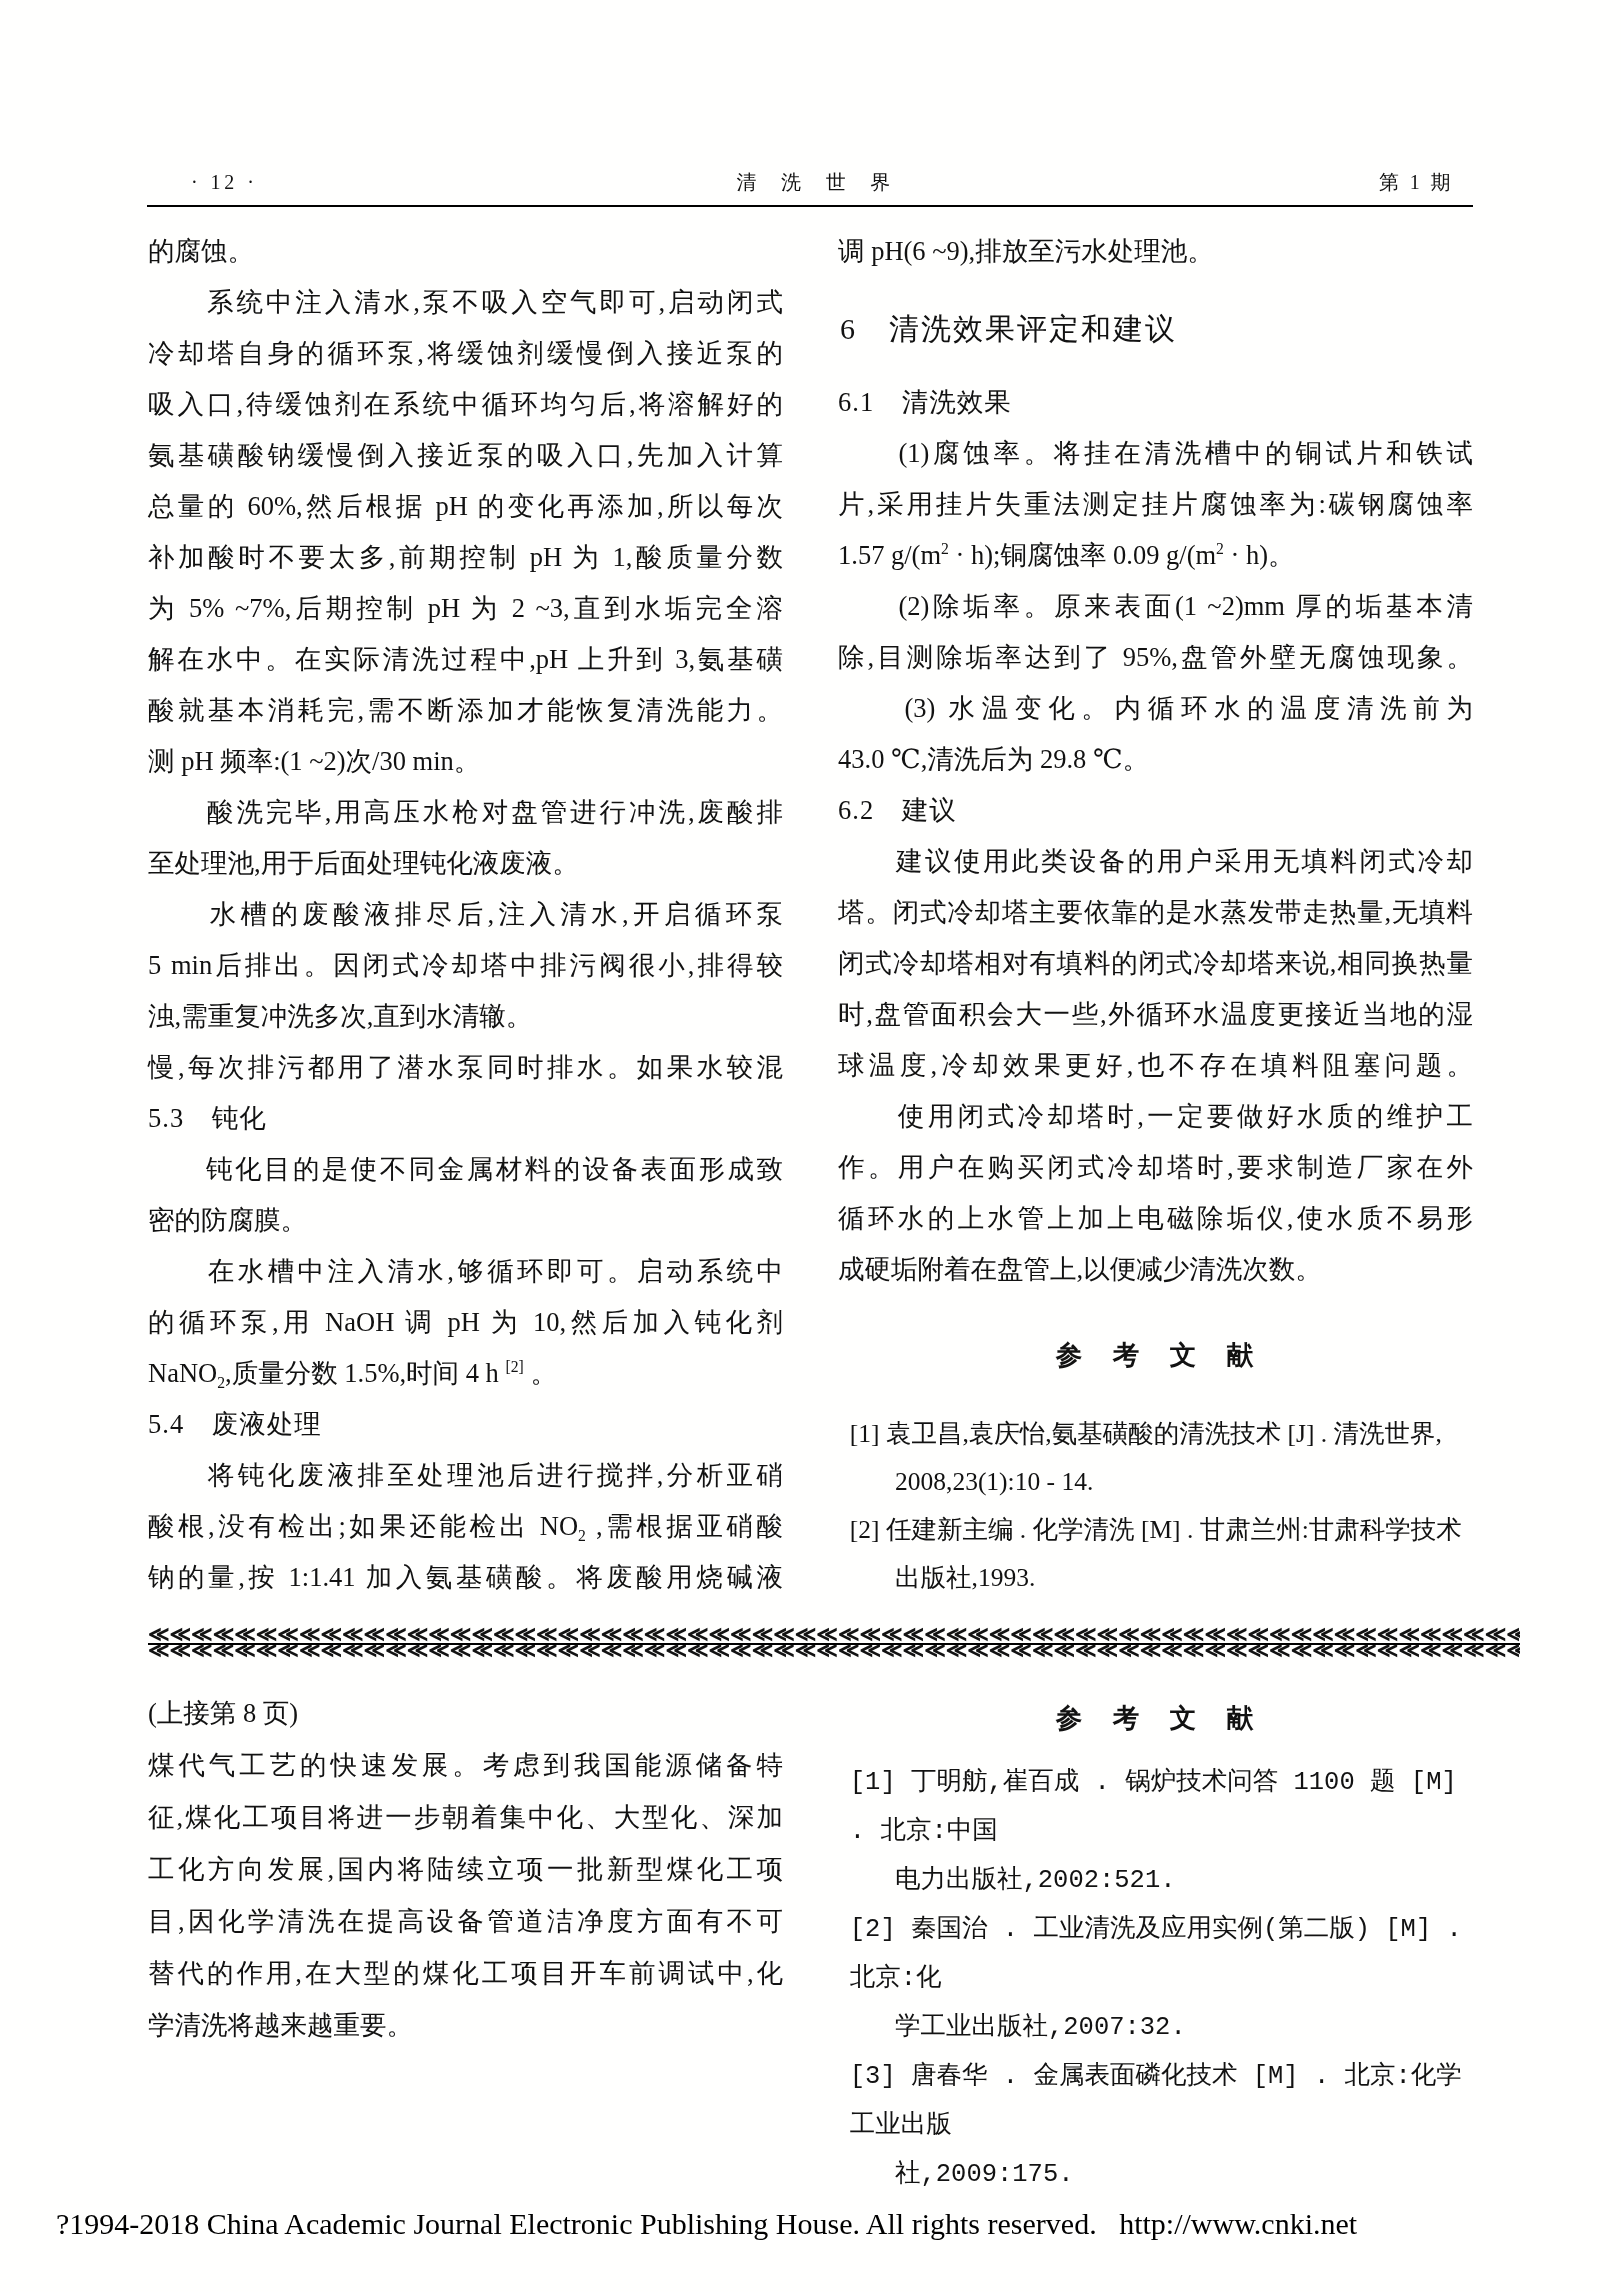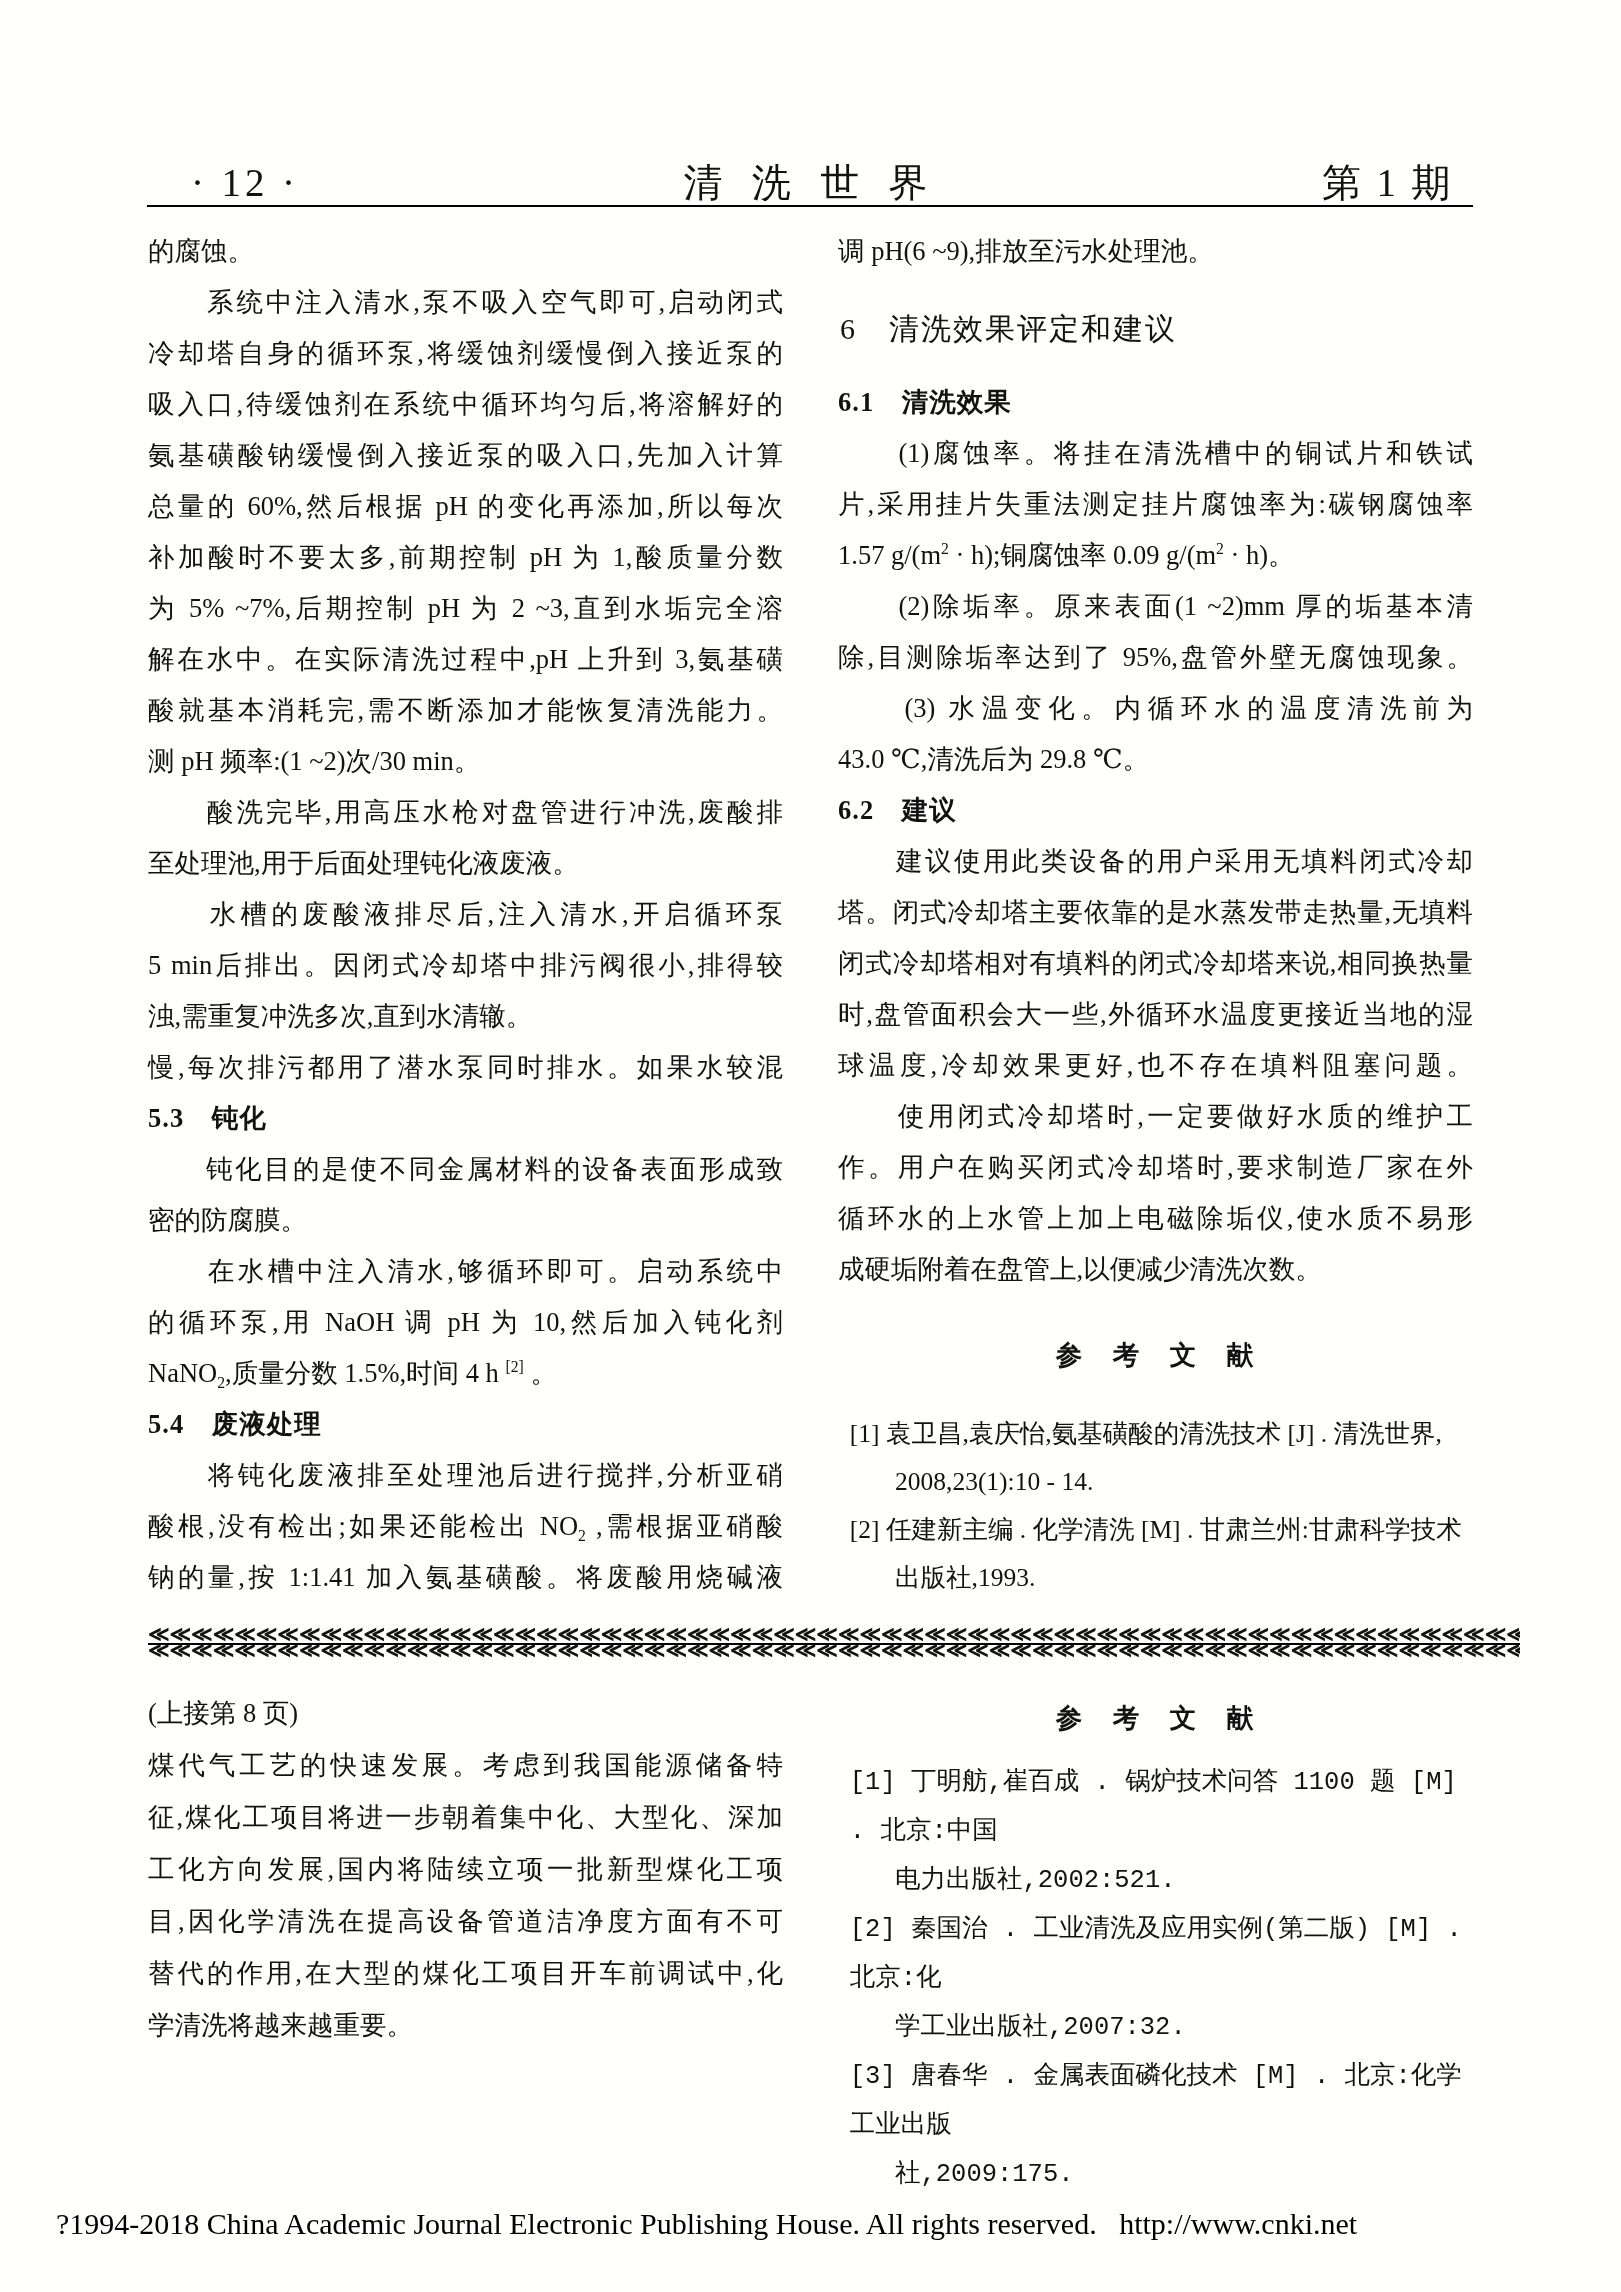--- a/index.html
+++ b/index.html
@@ -9,36 +9,36 @@
     background:#fffffe;
     margin:0 auto;
     font-family:"Liberation Serif","DejaVu Serif",serif;
     color:#121212;
     overflow:hidden;
   }
   
   .header{
     position:absolute;left:148px;top:155px;width:1325px;height:47px;
     display:flex;justify-content:space-between;align-items:flex-end;
-    font-size:39px;line-height:39px;
+    font-size:20px;line-height:39px;
   }
   .header .pnum{padding-left:43px;letter-spacing:3.9px;}
   .header .jtitle{letter-spacing:9.8px;margin-top:48px;}
   .header .issue{padding-right:19.6px;letter-spacing:2.9px;}
   .rule{position:absolute;left:147px;top:205px;width:1326px;height:0;border-top:2px solid #000;}
   
   .col{position:absolute;width:635px;font-size:26.5px;line-height:51px;}
   #lt{left:148px;top:226px;}
   #rt{left:838px;top:226px;}
   #lb{left:148px;top:1687px;line-height:52px;}
   #rb{left:838px;top:1687px;}
   .line{white-space:normal;}
   .jst{text-align:justify;text-align-last:justify;text-justify:inter-character;}
   .h1{font-size:30px;font-weight:400;line-height:59px;margin:21.6px 0 19.6px 2px;letter-spacing:2px;}
-  .h2{font-weight:700;letter-spacing:1px;}
+  .h2{font-weight:400;letter-spacing:1px;}
   .refhead{font-weight:700;text-align:center;letter-spacing:2px;}
   .ref{font-size:25.5px;padding-left:11.8px;}
   .ref.hang{padding-left:57px;}
   #rt .ref{line-height:48px;}
   #rb .ref{line-height:49px;font-family:Liberation Mono, monospace;}
   #rt .refhead{margin-top:35px;margin-bottom:29px;}
   #rb .refhead{margin-top:5.9px;margin-bottom:13.7px;}
   sub,sup{font-size:15.7px;line-height:0;}
   sup{vertical-align:super;}
   sub{vertical-align:sub;}

